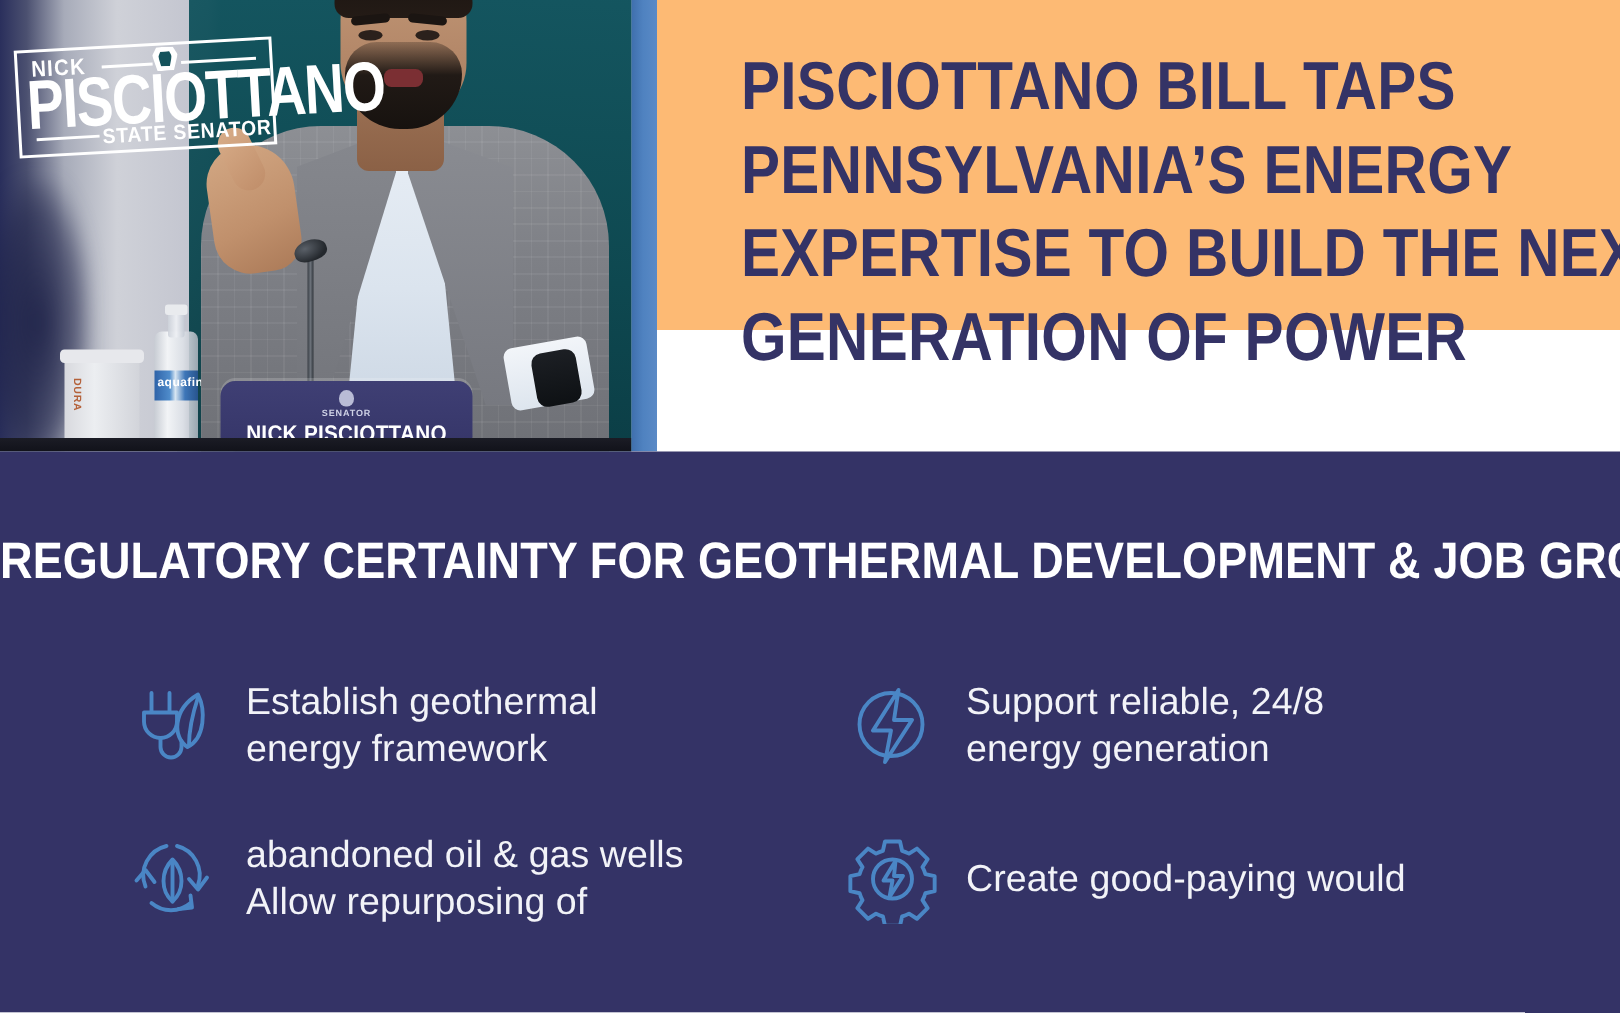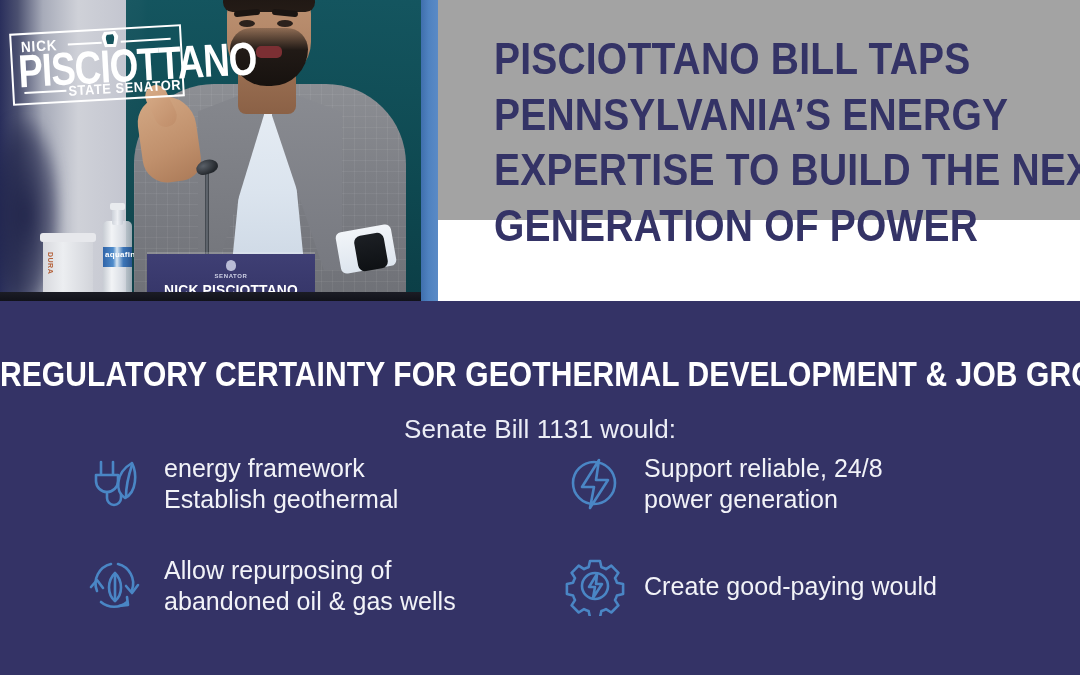--- a/index.html
+++ b/index.html
@@ -249,21 +249,21 @@
     position: absolute;
     left: 236px; top: 246px; width: 30px; height: 36px;
     background: linear-gradient(180deg,#1c1f24,#0e1114);
     border-radius: 7px; transform: rotate(-10deg);
   }
   
   .nameplate {
     position: absolute;
     left: 147px; top: 254px; width: 168px; height: 47px;
     background: linear-gradient(180deg,#3f3f74 0%,#353568 100%);
-    border-radius: 0;
+    border-radius: 10px;
     box-shadow: 0 -2px 0 rgba(255,255,255,.18);
   }
   .nameplate-seal {
     position: absolute; left: 50%; top: 6px; margin-left: -5px;
     width: 10px; height: 11px; background: #b9bcd6;
     border-radius: 50% 50% 45% 45%;
   }
   .nameplate-kicker {
     position: absolute; left: 0; right: 0; top: 19px;
     text-align: center; color: #cfd2e6;
@@ -356,21 +356,21 @@
     left: 421px; top: 0;
     width: 17px; height: 301px;
     background: linear-gradient(90deg,#3f6fad 0%,#4f82c0 45%,#5a8ac6 100%);
   }
 
   
   .headline-area {
     position: absolute;
     left: 438px; top: 0;
     width: 642px; height: 220px;
-    background: #a3a3a3;
+    background: #fdba74;
   }
   .headline {
     position: absolute;
     left: 56px; top: 31px;
     width: 600px;
     color: #343366;
     font-family: "Liberation Sans Narrow", "Liberation Sans", sans-serif;
     font-weight: bold;
     font-size: 39px;
     line-height: 48px;
@@ -520,70 +520,69 @@
         <span>PENNSYLVANIA’S ENERGY</span>
         <span>EXPERTISE TO BUILD THE NEXT</span>
         <span>GENERATION OF POWER</span>
       </div>
     </div>
   </div>
 
   <div class="bottom-band">
 
     <div class="section-title">REGULATORY CERTAINTY FOR GEOTHERMAL DEVELOPMENT &amp; JOB GROWTH</div>
-    <div class="subtitle">Senate Bill 1131 would:</div>
 
     <div class="grid">
 
       <div class="cell c1">
         <div class="cell-icon">
           <svg width="60" height="60" viewBox="0 0 60 60" fill="none" stroke="#4a86c5" stroke-width="2.6" stroke-linecap="round" stroke-linejoin="round">
             <path d="M16 8 V20"></path>
             <path d="M28 8 V20"></path>
             <path d="M11 21 H33 V27 a11 11 0 0 1 -11 11 a11 11 0 0 1 -11 -11 Z"></path>
             <path d="M22 38 V44 a7 7 0 0 0 7 7 a7 7 0 0 0 7 -7 V40"></path>
             <path d="M47 9 C30 19 30 38 40 44 C52 38 52 19 47 9 Z"></path>
             <path d="M41 43 C41 31 44 20 47 11"></path>
           </svg>
         </div>
         <div class="cell-text">
+          <span>Establish geothermal</span>
           <span>energy framework</span>
-          <span>Establish geothermal</span>
         </div>
       </div>
 
       <div class="cell c2">
         <div class="cell-icon">
           <svg width="60" height="60" viewBox="0 0 60 60" fill="none" stroke="#4a86c5" stroke-width="2.6" stroke-linecap="round" stroke-linejoin="round">
             <circle cx="29" cy="29" r="21"></circle>
             <path d="M34 6 L17 33 H29 L25 54 L43 26 H31 Z"></path>
           </svg>
         </div>
         <div class="cell-text">
           <span>Support reliable, 24/8</span>
-          <span>power generation</span>
+          <span>energy generation</span>
         </div>
       </div>
 
       <div class="cell c3">
         <div class="cell-icon">
           <svg width="60" height="60" viewBox="0 0 60 60" fill="none" stroke="#4a86c5" stroke-width="2.6" stroke-linecap="round" stroke-linejoin="round">
             <path d="M12 35 A20 20 0 0 1 26 8"></path>
             <path d="M6 31 L12 24 L18 32"></path>
             <path d="M47 34 A20 20 0 0 0 33 8"></path>
             <path d="M41 30 L47 37 L53 29"></path>
             <path d="M16 46 A20 20 0 0 0 42 46"></path>
             <path d="M42 41 L43 49 L34 50"></path>
             <path d="M30 17 C22 25 22 38 30 45 C38 38 38 25 30 17 Z"></path>
             <path d="M30 45 V19"></path>
           </svg>
         </div>
         <div class="cell-text">
+          <span>abandoned oil &amp; gas wells</span>
           <span>Allow repurposing of</span>
-          <span>abandoned oil &amp; gas wells</span>
         </div>
       </div>
 
       <div class="cell c4">
         <div class="cell-icon">
           <svg width="60" height="60" viewBox="0 0 60 60" fill="none" stroke="#4a86c5" stroke-width="2.6" stroke-linecap="round" stroke-linejoin="round">
             <path d="M25 5 h10 l1.4 6.2 a20 20 0 0 1 4.6 1.9 l5.3 -3.4 l7.1 7.1 l-3.4 5.3 a20 20 0 0 1 1.9 4.6 l6.2 1.4 v10 l-6.2 1.4 a20 20 0 0 1 -1.9 4.6 l3.4 5.3 l-7.1 7.1 l-5.3 -3.4 a20 20 0 0 1 -4.6 1.9 l-1.4 6.2 h-10 l-1.4 -6.2 a20 20 0 0 1 -4.6 -1.9 l-5.3 3.4 l-7.1 -7.1 l3.4 -5.3 a20 20 0 0 1 -1.9 -4.6 l-6.2 -1.4 v-10 l6.2 -1.4 a20 20 0 0 1 1.9 -4.6 l-3.4 -5.3 l7.1 -7.1 l5.3 3.4 a20 20 0 0 1 4.6 -1.9 Z"></path>
             <circle cx="30" cy="30" r="13"></circle>
             <path d="M32 18 L24 31 H30 L28 42 L37 28 H31 Z"></path>
           </svg>

